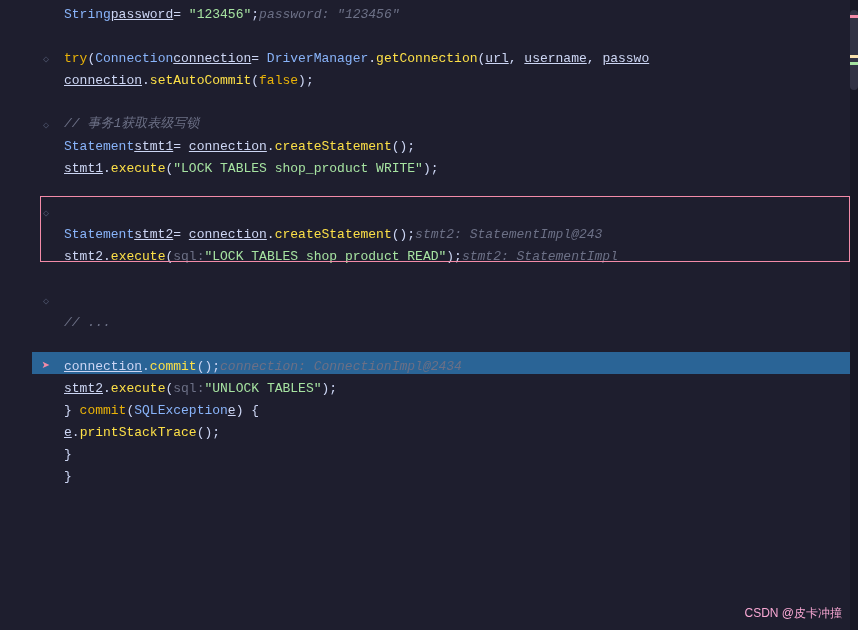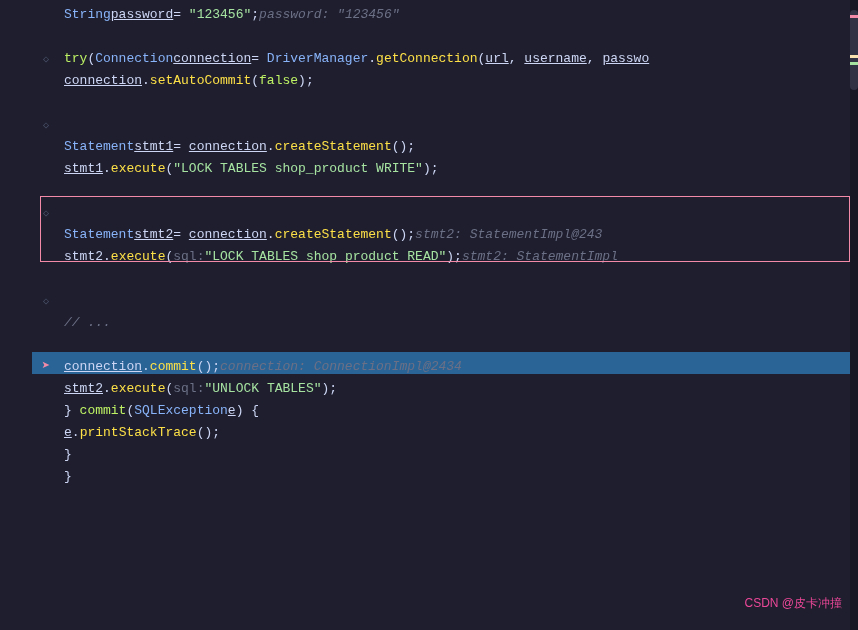--- a/index.html
+++ b/index.html
@@ -53,21 +53,21 @@
     }
 
     .line-content {
       flex: 1;
       display: flex;
       align-items: center;
       flex-wrap: nowrap;
     }
 
     
-    .kw { color: #bef264; } 
+    .kw { color: #eab308; } 
     .type { color: #89b4fa; } 
     .str { color: #a6e3a1; } 
     .comment { color: #6c7086; font-style: italic; } 
     .method { color: #fde047; } 
     .var { color: #cdd6f4; text-decoration: underline; } 
     .punct { color: #cdd6f4; }
     .hint { color: #6c7086; font-style: italic; } 
     .param-label { color: #6c7086; }
 
     .red-box-overlay {
@@ -96,23 +96,23 @@
 
     .scrollbar-marker {
       position: absolute;
       right: 0;
       width: 8px;
       height: 3px;
     }
 
     .watermark {
       position: absolute;
-      bottom: 18px;
+      bottom: 8px;
       right: 16px;
-      color: #ec4899;
+      color: #f9a8d4;
       font-size: 12px;
       font-family: Arial, sans-serif;
     }
   </style>
 </head>
 <body>
 
 <div class="code-editor">
 
   <div class="red-box-overlay" style="top: 196px; left: 40px; width: 810px; height: 66px;"></div>
@@ -120,21 +120,21 @@
   <div class="gutter">
     
   </div>
 
   <div class="code-area" id="code-area">
   <div class="code-line"><span style="display: inline-block; width: 20px; text-align: center; margin-right: 8px; font-size: 12px;">&nbsp;</span><span class="line-content">    <span class="type">String</span> <span class="var">password</span> <span class="punct">= </span><span class="str">"123456"</span><span class="punct">;</span>  <span class="hint">password: "123456"</span></span></div>
       <div class="code-line"><span style="display: inline-block; width: 20px; text-align: center; margin-right: 8px; font-size: 12px;">&nbsp;</span><span class="line-content">&nbsp;</span></div>
       <div class="code-line"><span style="display: inline-block; width: 20px; text-align: center; margin-right: 8px; font-size: 12px;"><span style="color:#4a5068;font-size:10px;">◇</span></span><span class="line-content">    <span class="kw">try</span> <span class="punct">(</span><span class="type">Connection</span> <span class="var">connection</span> <span class="punct">= </span><span class="type">DriverManager</span><span class="punct">.</span><span class="method">getConnection</span><span class="punct">(</span><span class="var">url</span><span class="punct">, </span><span class="var">username</span><span class="punct">, </span><span class="var">passwo</span></span></div>
       <div class="code-line"><span style="display: inline-block; width: 20px; text-align: center; margin-right: 8px; font-size: 12px;">&nbsp;</span><span class="line-content">        <span class="var">connection</span><span class="punct">.</span><span class="method">setAutoCommit</span><span class="punct">(</span><span class="kw">false</span><span class="punct">);</span></span></div>
       <div class="code-line"><span style="display: inline-block; width: 20px; text-align: center; margin-right: 8px; font-size: 12px;">&nbsp;</span><span class="line-content">&nbsp;</span></div>
-      <div class="code-line"><span style="display: inline-block; width: 20px; text-align: center; margin-right: 8px; font-size: 12px;"><span style="color:#4a5068;font-size:10px;">◇</span></span></div>
+      <div class="code-line"><span style="display: inline-block; width: 20px; text-align: center; margin-right: 8px; font-size: 12px;"><span style="color:#4a5068;font-size:10px;">◇</span></span><span class="line-content">        <span class="comment">// 事务1获取表级写锁</span></span></div>
       <div class="code-line"><span style="display: inline-block; width: 20px; text-align: center; margin-right: 8px; font-size: 12px;">&nbsp;</span><span class="line-content">          <span class="type">Statement</span> <span class="var">stmt1</span> <span class="punct">= </span><span class="var">connection</span><span class="punct">.</span><span class="method">createStatement</span><span class="punct">();</span></span></div>
       <div class="code-line"><span style="display: inline-block; width: 20px; text-align: center; margin-right: 8px; font-size: 12px;">&nbsp;</span><span class="line-content">          <span class="var">stmt1</span><span class="punct">.</span><span class="method">execute</span><span class="punct">(</span><span class="str">"LOCK TABLES shop_product WRITE"</span><span class="punct">);</span></span></div>
       <div class="code-line"><span style="display: inline-block; width: 20px; text-align: center; margin-right: 8px; font-size: 12px;">&nbsp;</span><span class="line-content">&nbsp;</span></div>
       <div class="code-line"><span style="display: inline-block; width: 20px; text-align: center; margin-right: 8px; font-size: 12px;"><span style="color:#4a5068;font-size:10px;">◇</span></span></div>
       <div class="code-line"><span style="display: inline-block; width: 20px; text-align: center; margin-right: 8px; font-size: 12px;">&nbsp;</span><span class="line-content">          <span class="type">Statement</span> <span class="var">stmt2</span> <span class="punct">= </span><span class="var">connection</span><span class="punct">.</span><span class="method">createStatement</span><span class="punct">();</span>  <span class="hint">stmt2: StatementImpl@243</span></span></div>
       <div class="code-line"><span style="display: inline-block; width: 20px; text-align: center; margin-right: 8px; font-size: 12px;">&nbsp;</span><span class="line-content">          <span class="var">stmt2</span><span class="punct">.</span><span class="method">execute</span><span class="punct">(</span> <span class="param-label">sql:</span> <span class="str">"LOCK TABLES shop_product READ"</span><span class="punct">);</span>  <span class="hint">stmt2: StatementImpl</span></span></div>
       <div class="code-line"><span style="display: inline-block; width: 20px; text-align: center; margin-right: 8px; font-size: 12px;">&nbsp;</span><span class="line-content">&nbsp;</span></div>
       <div class="code-line"><span style="display: inline-block; width: 20px; text-align: center; margin-right: 8px; font-size: 12px;"><span style="color:#4a5068;font-size:10px;">◇</span></span></div>
       <div class="code-line"><span style="display: inline-block; width: 20px; text-align: center; margin-right: 8px; font-size: 12px;">&nbsp;</span><span class="line-content">        <span class="comment">// ...</span></span></div>
       <div class="code-line"><span style="display: inline-block; width: 20px; text-align: center; margin-right: 8px; font-size: 12px;">&nbsp;</span><span class="line-content">&nbsp;</span></div>

